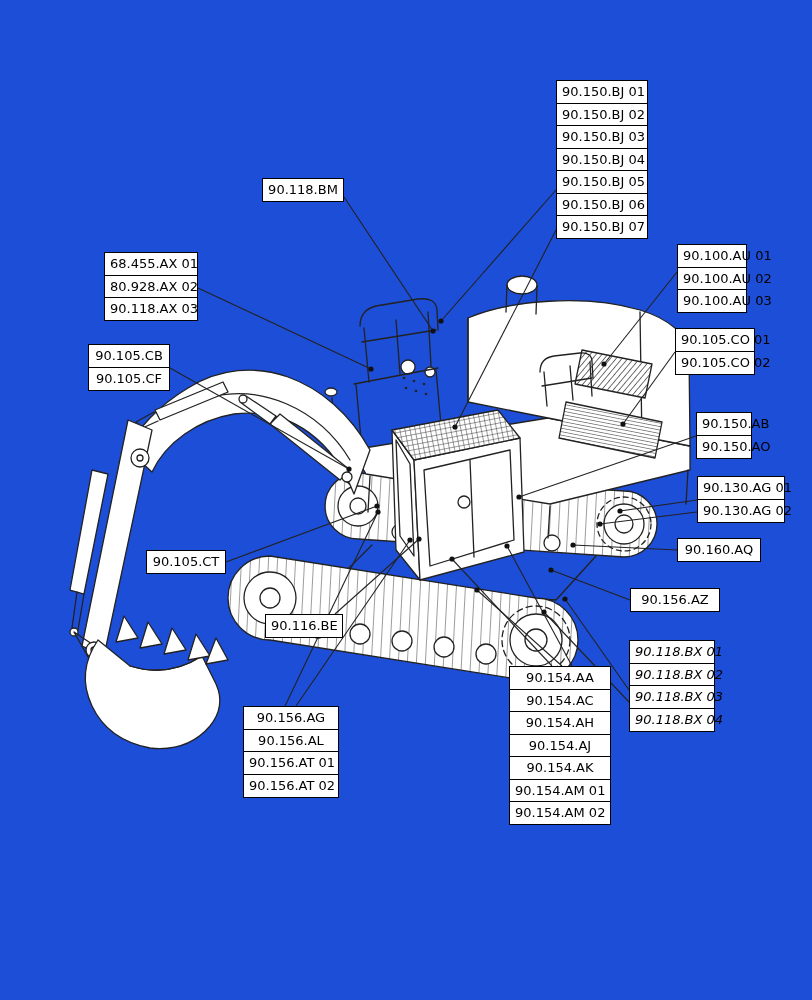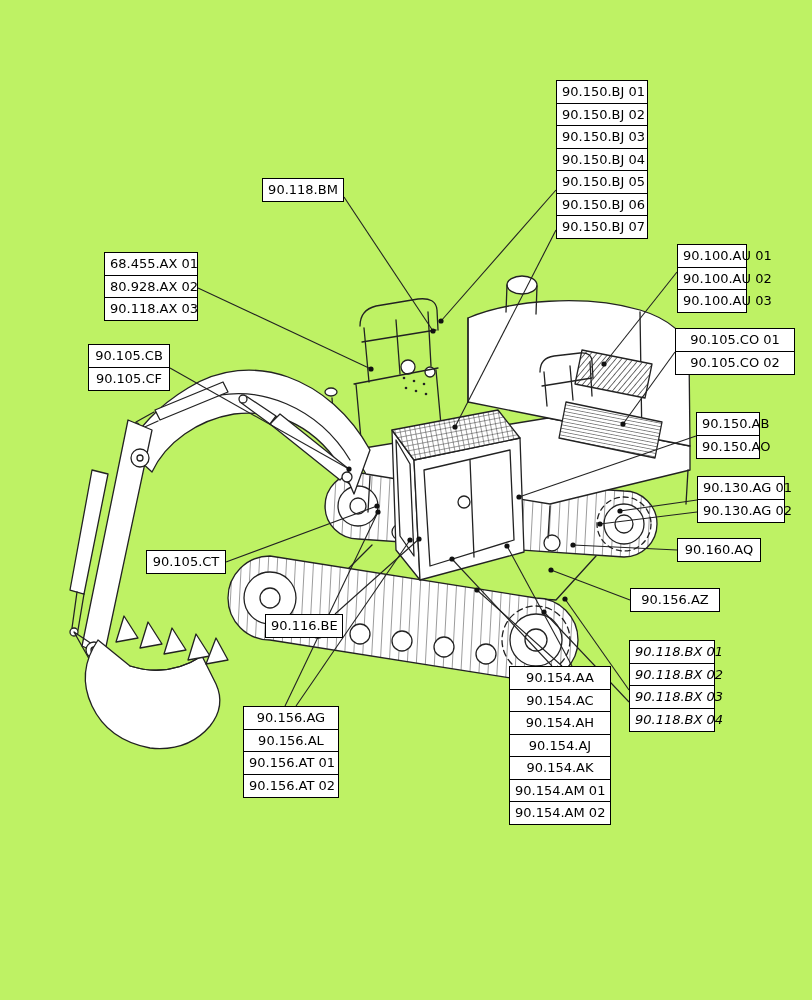--- a/index.html
+++ b/index.html
@@ -1,17 +1,17 @@
 <!DOCTYPE html>
 <html><head>
 <meta charset="utf-8">
 <style>
   html,body{margin:0;padding:0;background:#fff;}
   body{font-family:"DejaVu Sans","Liberation Sans",sans-serif;}
-  .stage{position:relative;width:812px;height:1000px;background:#bef264;overflow:hidden;}
+  .stage{position:relative;width:812px;height:1000px;background:#1d4ed8;overflow:hidden;}
   svg.art{position:absolute;left:0;top:0;}
   .lgroup{position:absolute;display:flex;flex-direction:column;}
   .lbox{
     border:1.5px solid #000;
     background:#fff;
     color:#000;
     font-size:13px;
     line-height:1;
     padding:4px 5px 5px 5px;
     text-align:center;
@@ -236,31 +236,31 @@
     <div class="lbox">80.928.AX 02</div>
     <div class="lbox">90.118.AX 03</div>
   </div>
 
   <div class="lgroup" style="left:677px;top:244px;width:70px;">
     <div class="lbox">90.100.AU 01</div>
     <div class="lbox">90.100.AU 02</div>
     <div class="lbox">90.100.AU 03</div>
   </div>
 
-  <div class="lgroup" style="left:675px;top:328px;width:120px;">
+  <div class="lgroup" style="left:675px;top:328px;width:80px;">
     <div class="lbox">90.105.CO 01</div>
     <div class="lbox">90.105.CO 02</div>
   </div>
 
   <div class="lgroup" style="left:88px;top:344px;width:82px;">
     <div class="lbox">90.105.CB</div>
     <div class="lbox">90.105.CF</div>
   </div>
 
-  <div class="lgroup" style="left:696px;top:412px;width:64px;justify-content:center;">
+  <div class="lgroup" style="left:696px;top:412px;width:56px;justify-content:center;">
     <div class="lbox">90.150.AB</div>
     <div class="lbox">90.150.AO</div>
   </div>
 
   <div class="lgroup" style="left:697px;top:476px;width:88px;">
     <div class="lbox">90.130.AG 01</div>
     <div class="lbox">90.130.AG 02</div>
   </div>
 
   <div class="lgroup" style="left:677px;top:538px;width:84px;">

